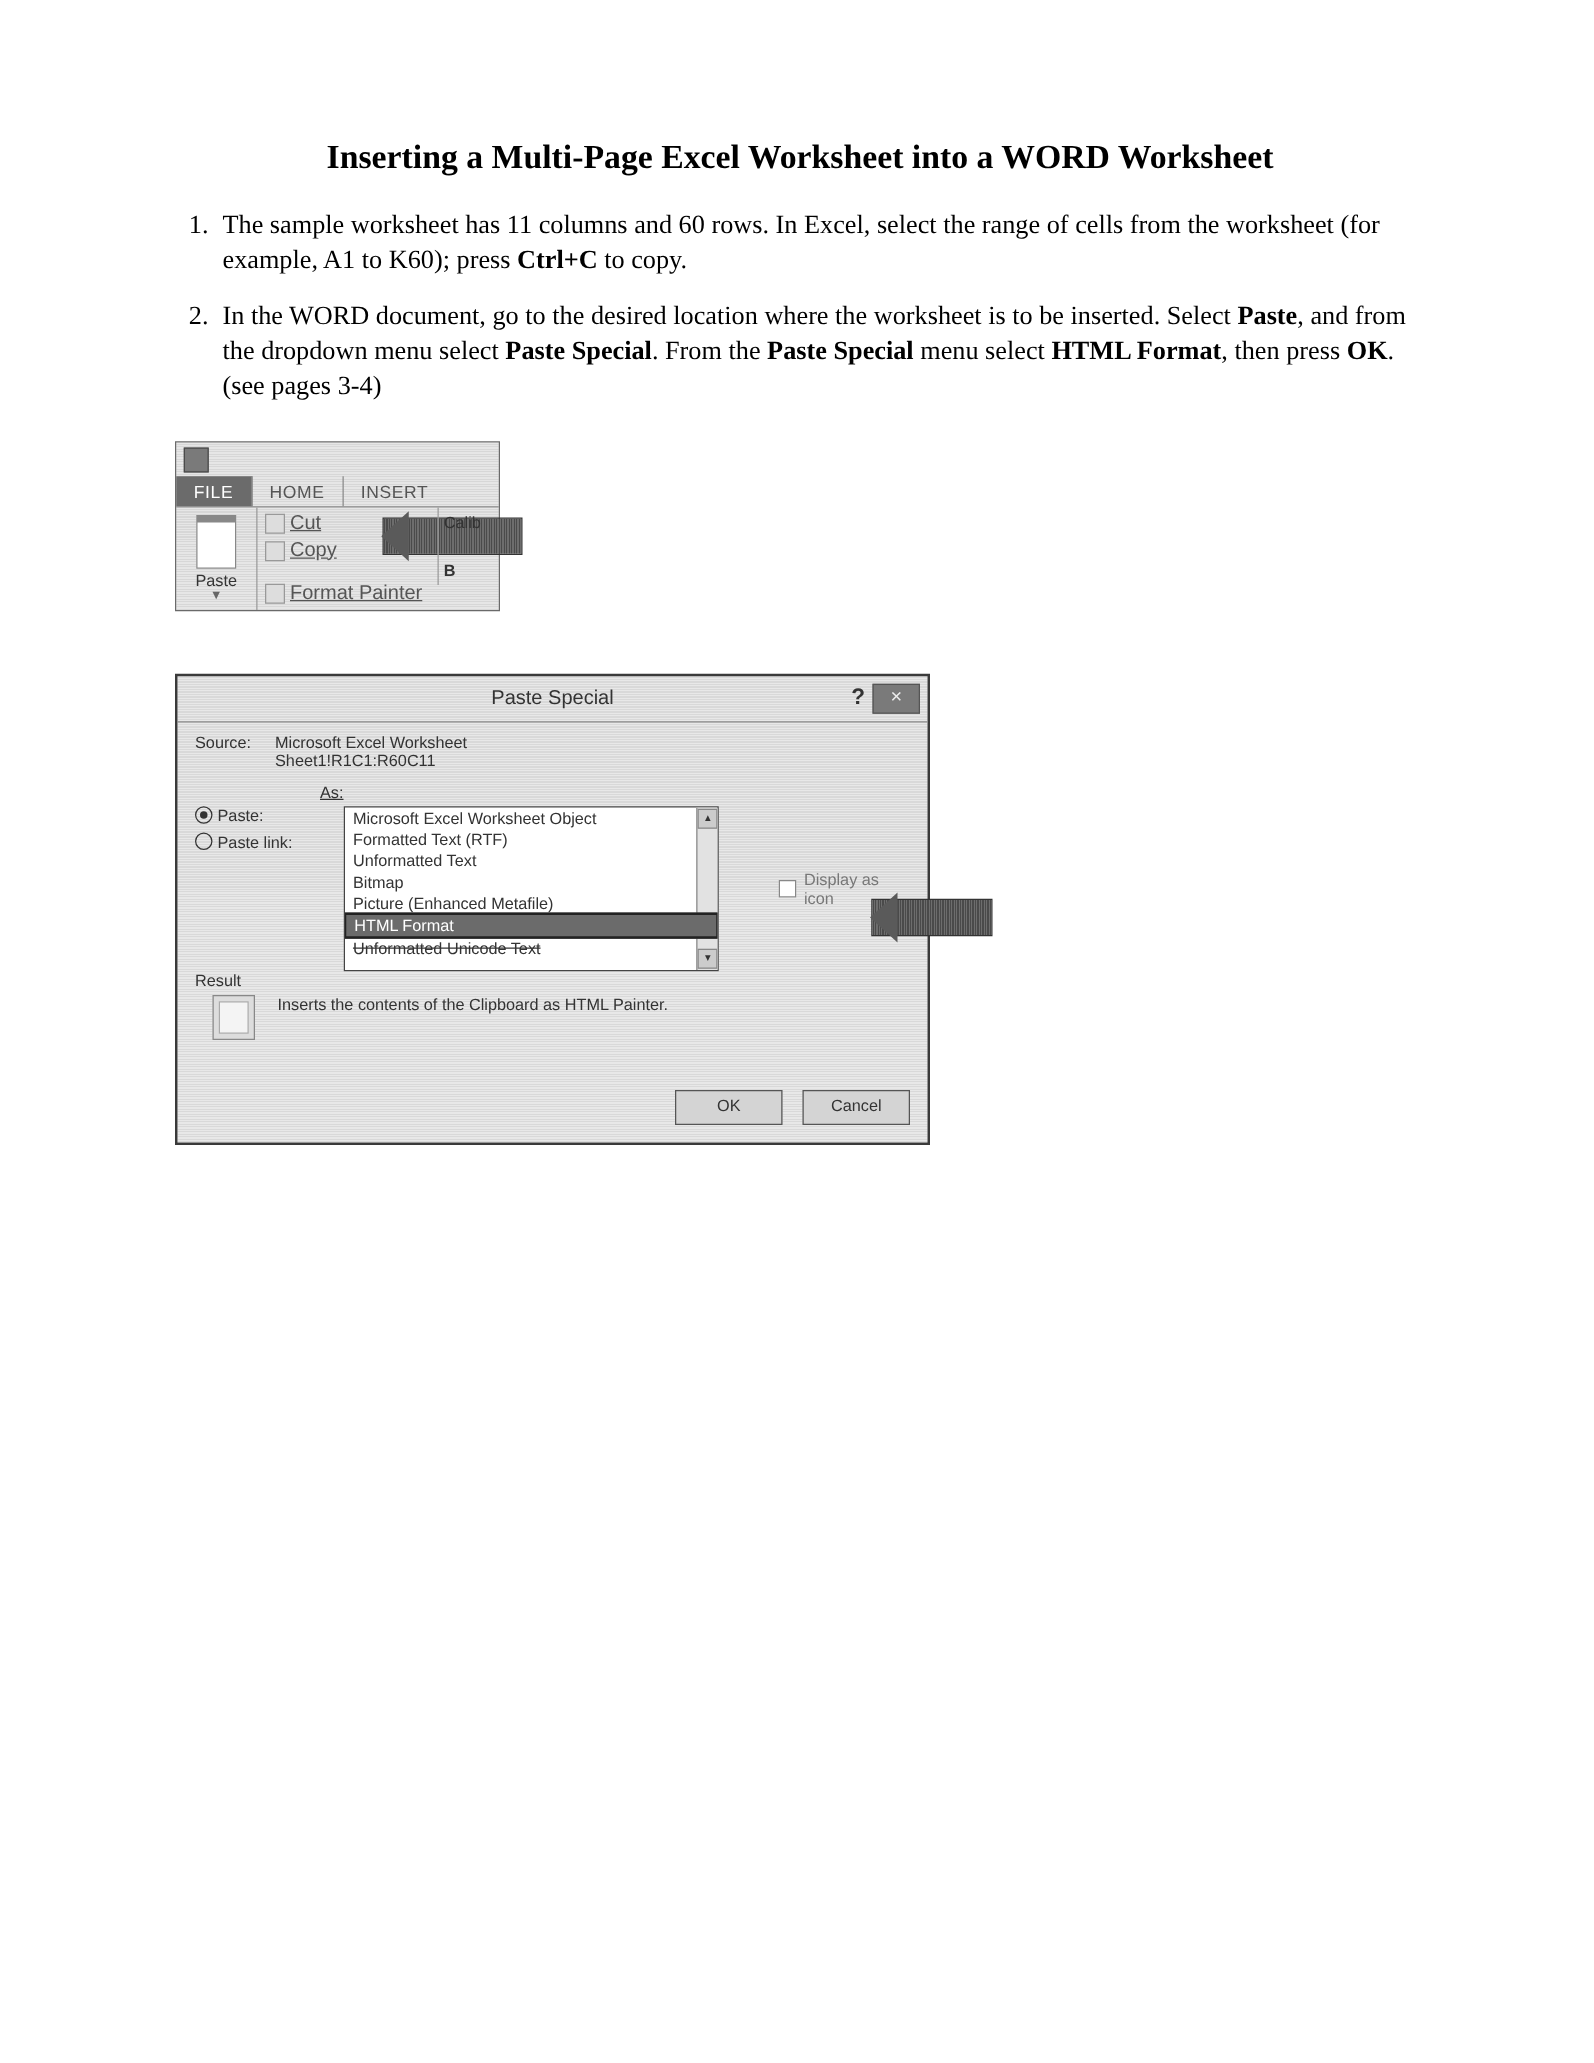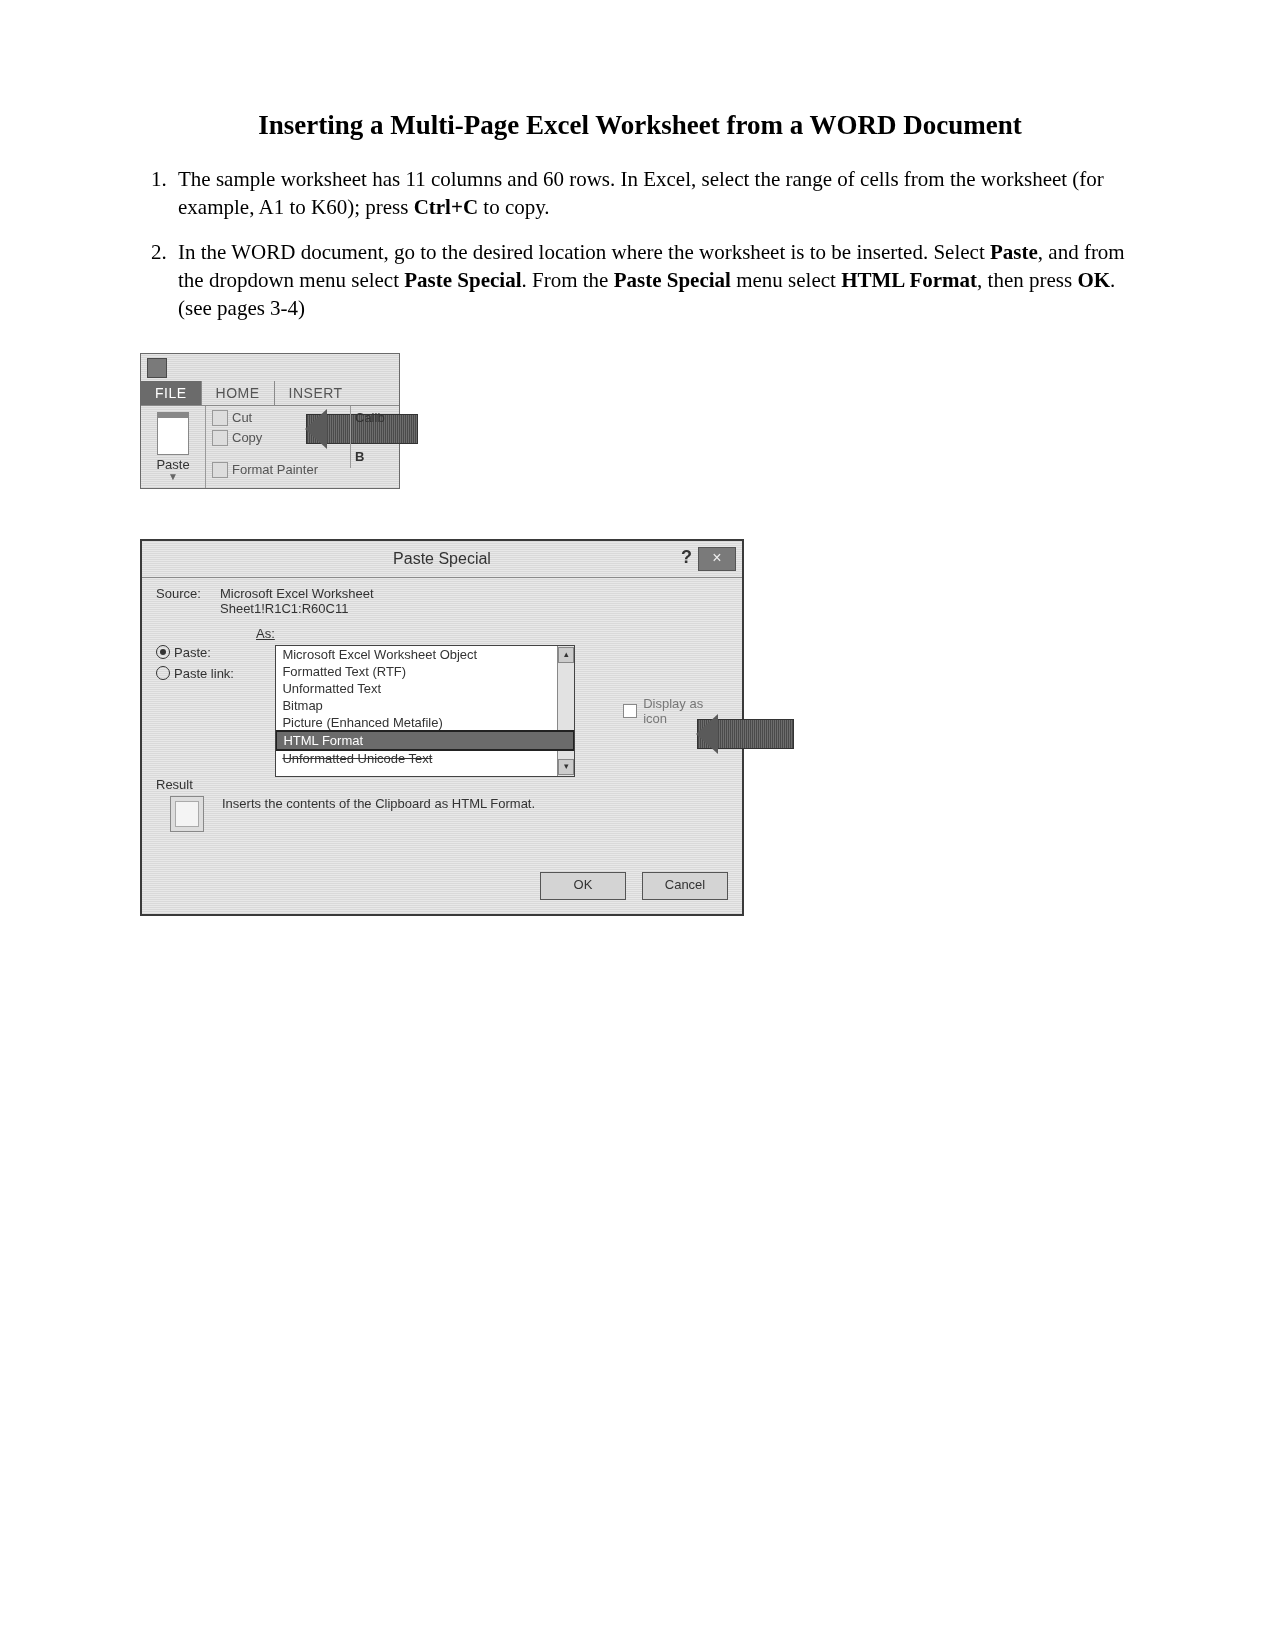--- a/index.html
+++ b/index.html
@@ -90,23 +90,24 @@
     border-top: 6px solid #888;
     position: relative;
   }
   .paste-label { font-size: 13px; }
   .paste-arrow {
     font-size: 10px; color:#666; line-height:10px;
   }
   .clip-list {
     flex: 1;
     padding: 2px 4px;
-    font-size: 13px;
+    font-size: 16px;
     color: #555;
     position: relative;
+    text-decoration: underline;
   }
   .clip-item { padding: 2px 2px; display:flex; align-items:center; gap:4px;}
   .fmt-painter { padding-top:14px; }
   .calib-box {
     position: absolute;
     right: 0; top: 0;
     width: 42px;
     border-left: 1px solid #9a9a9a;
     font-size: 13px;
     text-align: left;
@@ -272,21 +273,21 @@
     text-align:center;
     line-height:24px;
     font-size:13px;
   }
   .mini-icon{width:14px;height:14px;display:inline-block;border:1px solid #999;background:#ddd;}
 </style>
 </head>
 <body>
 
 <div class="page">
-  <h1 class="title">Inserting a Multi-Page Excel Worksheet from a WORD Document</h1>
+  <h1 class="title">Inserting a Multi-Page Excel Worksheet into a WORD Worksheet</h1>
 
   <ol class="steps">
     <li>
       <span>The sample worksheet has 11 columns and 60 rows. In Excel, select the range of cells from the worksheet (for example, A1 to K60); press </span><span class="bold">Ctrl+C</span><span> to copy.</span>
     </li>
     <li>
       <span>In the WORD document, go to the desired location where the worksheet is to be inserted. Select </span><span class="bold">Paste</span><span>, and from the dropdown menu select </span><span class="bold">Paste Special</span><span>. From the </span><span class="bold">Paste Special</span><span> menu select </span><span class="bold">HTML Format</span><span>, then press </span><span class="bold">OK</span><span>. (see pages 3-4)</span>
     </li>
   </ol>
 
@@ -371,21 +372,21 @@
           <span>Display as icon</span>
         </div>
       </div>
 
       <div class="big-arrow-left" style="position:absolute;left:555px;top:178px;width:95px;height:28px;"></div>
 
       <div class="result-grp">
         <div class="lbl">Result</div>
         <div class="result-row">
           <div class="result-ico"></div>
-          <div>Inserts the contents of the Clipboard as HTML Format.</div>
+          <div>Inserts the contents of the Clipboard as HTML Painter.</div>
         </div>
       </div>
     </div>
     <div class="dlg-buttons">
       <div class="btn">OK</div>
       <div class="btn">Cancel</div>
     </div>
   </div>
 
 </div>

